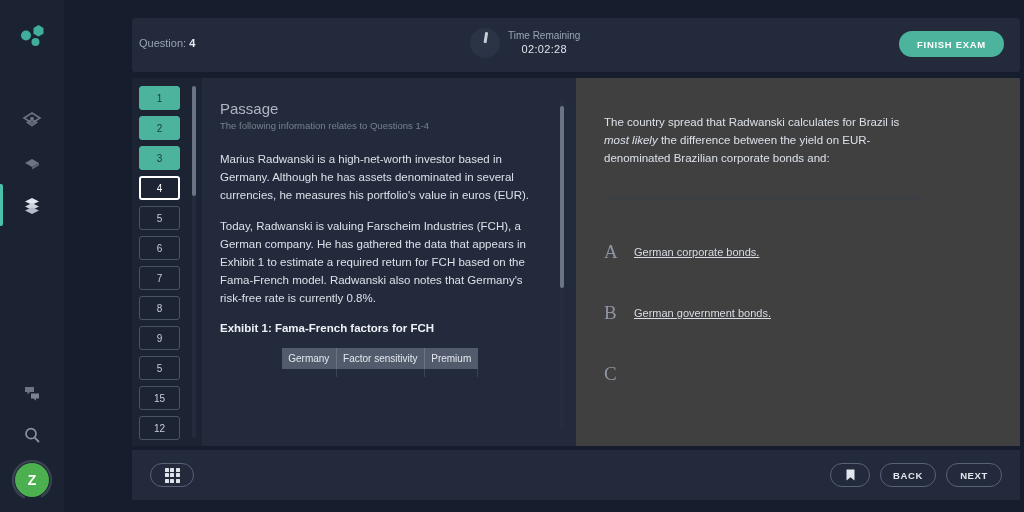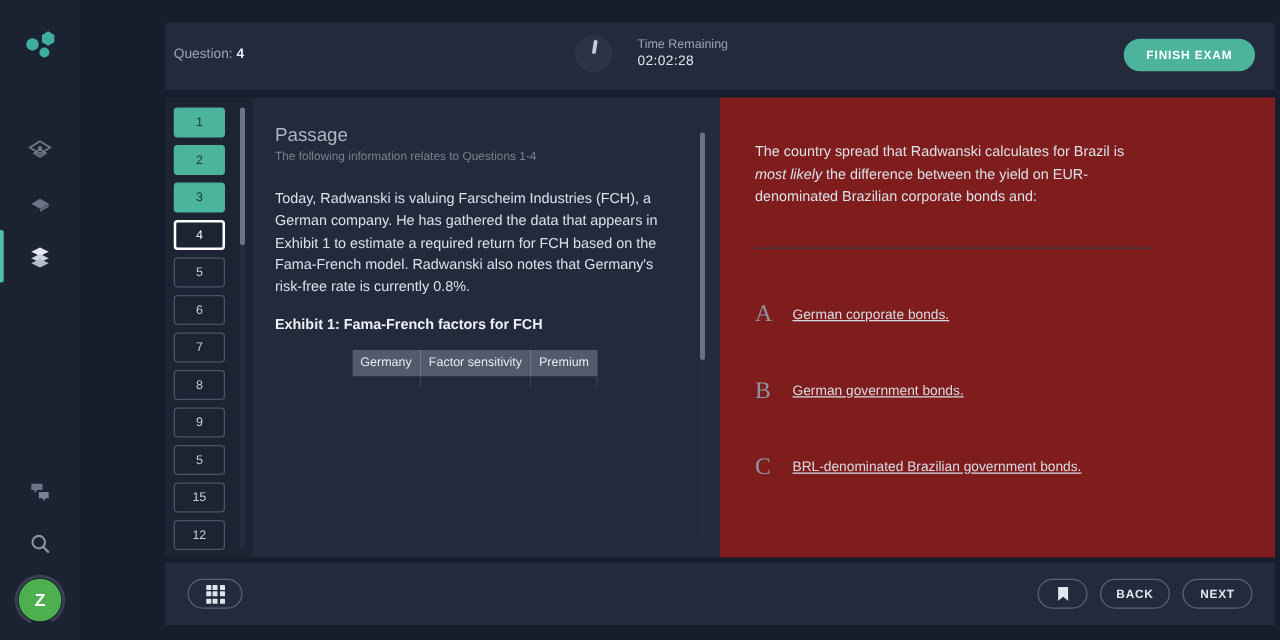--- a/index.html
+++ b/index.html
@@ -60,22 +60,22 @@
     width: 888px; height: 54px;
     background: #222a3b;
     border-radius: 3px;
   }
   #question-label {
     position: absolute; left: 7px; top: 19px;
     font-size: 11px; color: #9aa3b4;
   }
   #question-label b { color: #e8ecf3; font-weight: bold; }
   #timer-block {
-    position: absolute; left: 328px; top: 10px;
-    display: flex; align-items: center; gap: 20px;
+    position: absolute; left: 338px; top: 10px;
+    display: flex; align-items: center; gap: 8px; text-align: center;
   }
   #timer-dial {
     width: 30px; height: 30px; border-radius: 50%;
     background: #2b3purple; background: #2b3347;
     position: relative; overflow: hidden;
   }
   #timer-dial .wedge {
     position: absolute; left: 50%; top: 4px;
     width: 3px; height: 11px; background: #c7ccd8;
     transform: translateX(-50%) rotate(9deg);
@@ -183,21 +183,21 @@
   }
   #passage-thumb {
     position: absolute; left: 0; top: 8px;
     width: 4px; height: 182px;
     background: #6b7486; border-radius: 2px;
   }
 
   
   #question-panel {
     flex: 1 1 auto; height: 368px;
-    background: #7f1d1d;
+    background: #404040;
     position: relative;
   }
   #qstem {
     position: absolute; left: 28px; top: 36px;
     width: 320px;
     font-size: 11.5px; line-height: 1.55; color: #dbe0e9;
   }
   #qstem i { font-style: italic; }
   #qdivider {
     position: absolute; left: 28px; top: 120px;
@@ -360,20 +360,21 @@
           </div>
         <div id="qnav-track">
           <div id="qnav-thumb"></div>
         </div>
       </div>
 
       <div id="passage-panel">
         <div id="passage-inner">
           <div id="passage-title">Passage</div>
           <div id="passage-sub">The following information relates to Questions 1-4</div>
+          <p class="ptext">Marius Radwanski is a high-net-worth investor based in Germany. Although he has assets denominated in several currencies, he measures his portfolio's value in euros (EUR).</p>
           <p class="ptext">Today, Radwanski is valuing Farscheim Industries (FCH), a German company. He has gathered the data that appears in Exhibit 1 to estimate a required return for FCH based on the Fama-French model. Radwanski also notes that Germany's risk-free rate is currently 0.8%.</p>
           <div id="exhibit-title">Exhibit 1: Fama-French factors for FCH</div>
           <table id="exhibit-table">
             <thead>
               <tr>
                 <th>Germany</th>
                 <th>Factor sensitivity</th>
                 <th>Premium</th>
               </tr>
             </thead>
@@ -400,21 +401,20 @@
             <div class="choice">
               <div class="letter">A</div>
               <div class="ctext">German corporate bonds.</div>
             </div>
             <div class="choice">
               <div class="letter">B</div>
               <div class="ctext">German government bonds.</div>
             </div>
             <div class="choice">
               <div class="letter">C</div>
-              <div class="ctext">BRL-denominated Brazilian government bonds.</div>
             </div>
           </div>
       </div>
 
     </div>
 
     <div id="footer">
 
       <div id="grid-btn" class="oval-btn">
         <div class="grid-glyph">

